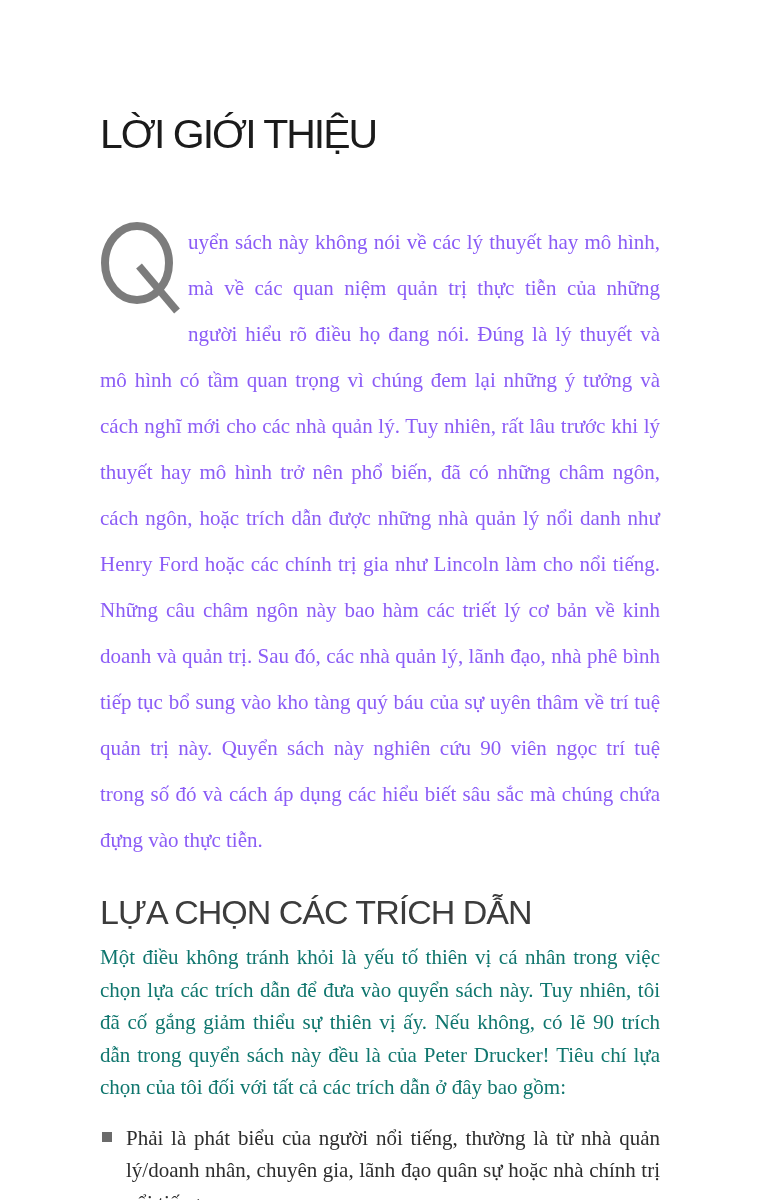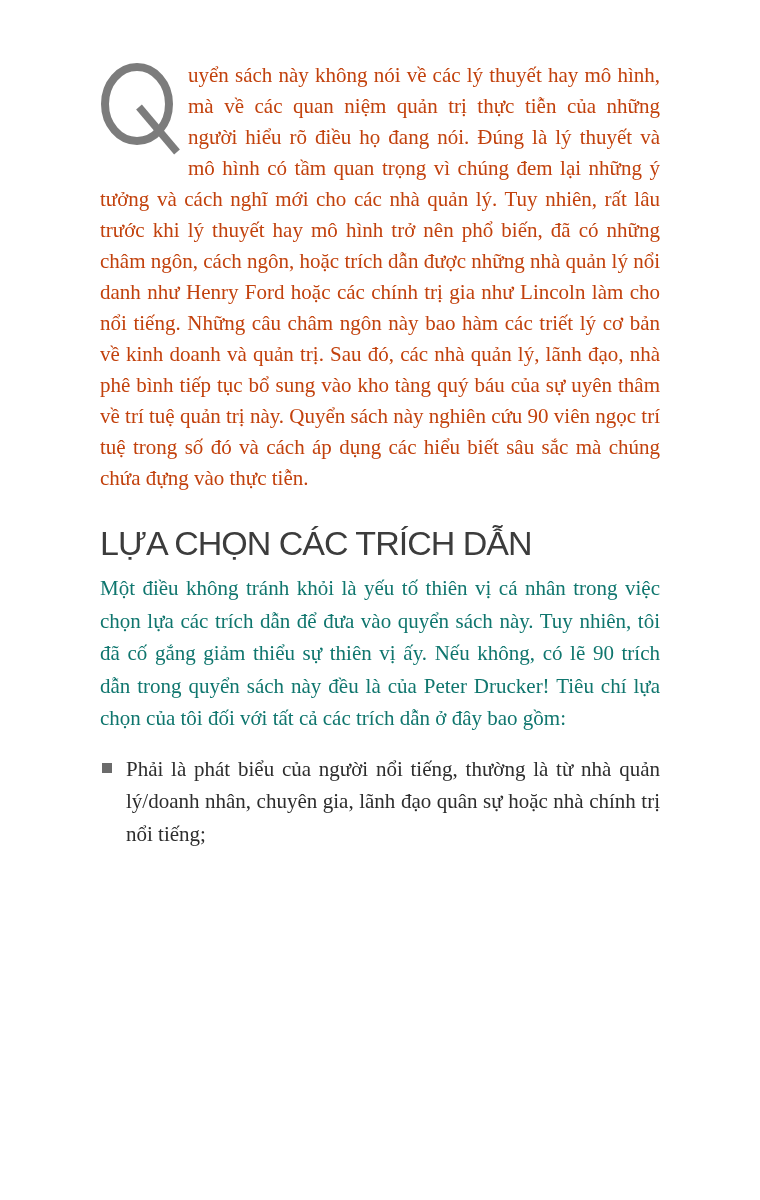--- a/index.html
+++ b/index.html
@@ -24,23 +24,23 @@
     font-weight: 400;
     font-size: 41px;
     line-height: 50px;
     letter-spacing: -2px;
     color: #1b1b1b;
     white-space: nowrap;
   }
   .intro-paragraph {
     margin: 60px 0 0 0;
     font-size: 21px;
-    line-height: 31px;
+    line-height: 46px;
     text-align: justify;
-    color: #c2410c;
+    color: #8b5cf6;
   }
   .dropcap {
     float: left;
     width: 78px;
     height: 96px;
     margin-right: 10px;
     overflow: visible;
   }
   .dropcap svg {
     display: block;
@@ -87,20 +87,21 @@
     flex: 1 1 auto;
     text-align: justify;
     color: #2d2d2d;
   }
 </style>
 </head>
 <body>
 
 <div class="page">
 
+  <h1 class="page-title">LỜI GIỚI THIỆU</h1>
 
   <p class="intro-paragraph">
     <span class="dropcap" aria-label="Q">
       <svg width="78" height="92" viewBox="0 0 78 92" xmlns="http://www.w3.org/2000/svg" aria-hidden="true">
         <ellipse cx="37" cy="42" rx="32" ry="37" fill="none" stroke="#7c7c7c" stroke-width="8"></ellipse>
         <line x1="39" y1="45" x2="77" y2="90" stroke="#7c7c7c" stroke-width="7.5"></line>
       </svg>
     </span><span>uyển sách này không nói về các lý thuyết hay mô hình, mà về các quan niệm quản trị thực tiễn của những người hiểu rõ điều họ đang nói. Đúng là lý thuyết và mô hình có tầm quan trọng vì chúng đem lại những ý tưởng và cách nghĩ mới cho các nhà quản lý. Tuy nhiên, rất lâu trước khi lý thuyết hay mô hình trở nên phổ biến, đã có những châm ngôn, cách ngôn, hoặc trích dẫn được những nhà quản lý nổi danh như Henry Ford hoặc các chính trị gia như Lincoln làm cho nổi tiếng. Những câu châm ngôn này bao hàm các triết lý cơ bản về kinh doanh và quản trị. Sau đó, các nhà quản lý, lãnh đạo, nhà phê bình tiếp tục bổ sung vào kho tàng quý báu của sự uyên thâm về trí tuệ quản trị này. Quyển sách này nghiên cứu 90 viên ngọc trí tuệ trong số đó và cách áp dụng các hiểu biết sâu sắc mà chúng chứa đựng vào thực tiễn.</span>
   </p>
 

